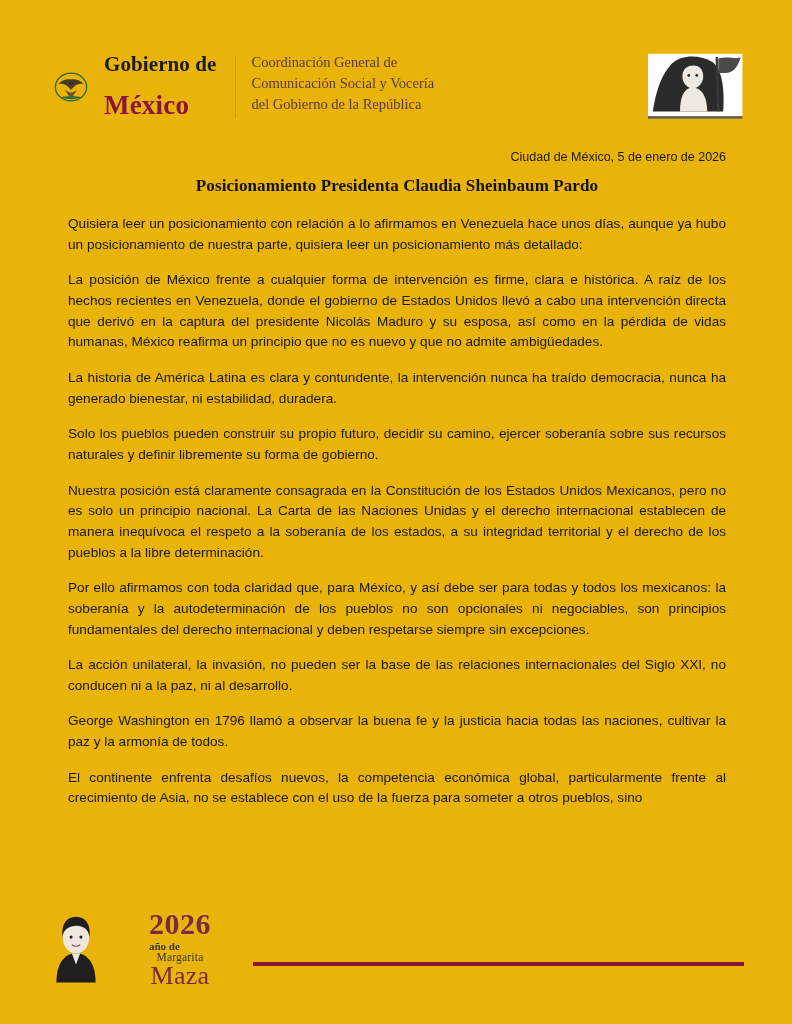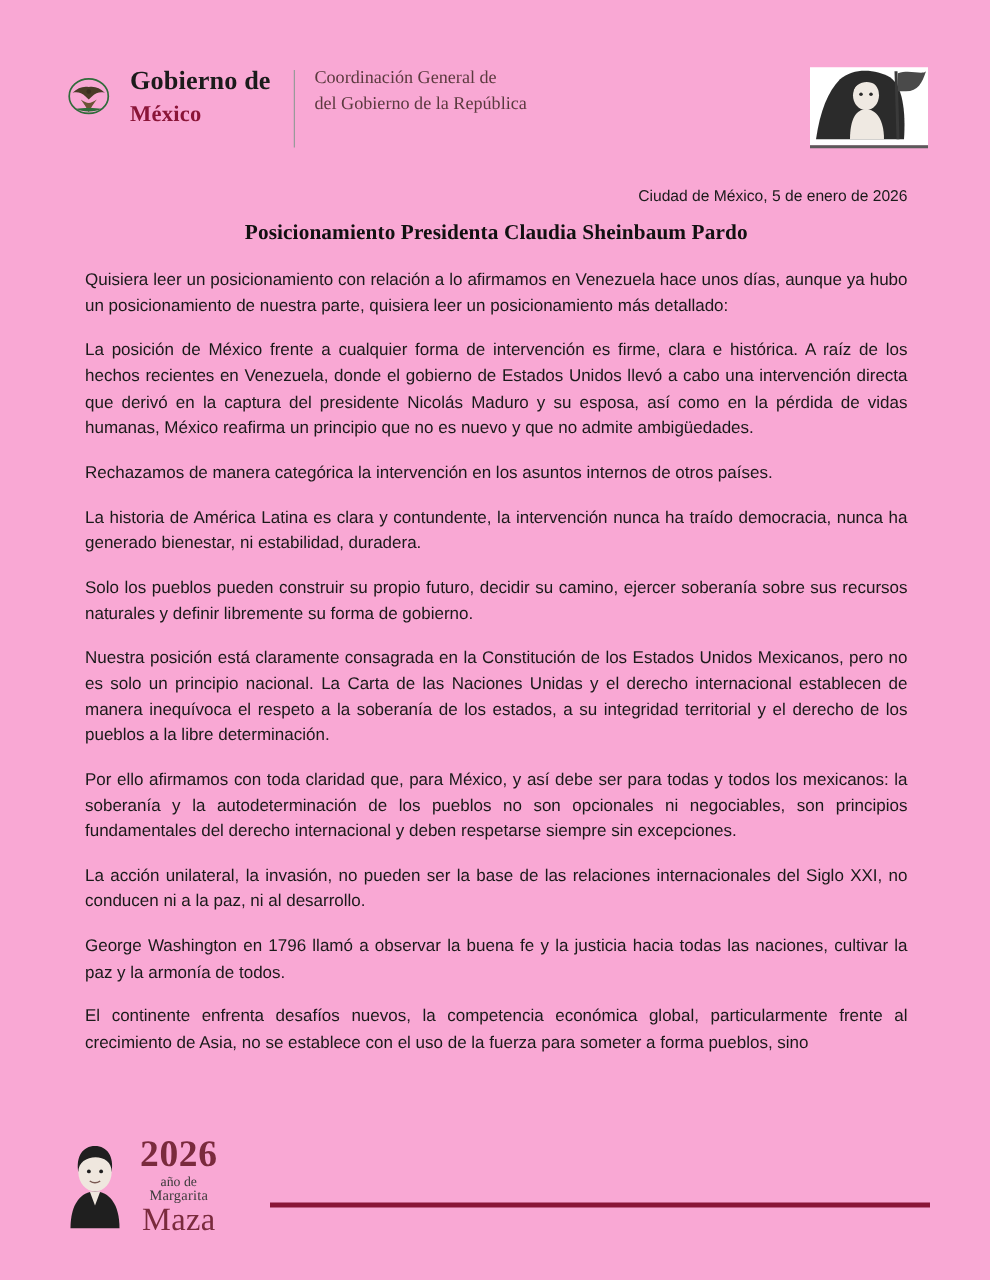--- a/index.html
+++ b/index.html
@@ -12,21 +12,21 @@
     height: 1024px;
     font-family: "Liberation Sans", sans-serif;
     color: #1a1a1a;
     position: relative;
     overflow: hidden;
   }
   .page {
     position: relative;
     width: 792px;
     height: 1024px;
-    background: #f9a8d4;
+    background: #eab308;
     box-sizing: border-box;
   }
   
   .header {
     position: absolute;
     top: 52px;
     left: 48px;
     right: 48px;
     height: 86px;
     display: flex;
@@ -50,25 +50,25 @@
   .brand-gobierno {
     font-family: "Liberation Serif", serif;
     font-size: 21px;
     font-weight: bold;
     color: #1b1b1b;
     letter-spacing: 0.1px;
     display: block;
   }
   .brand-mexico {
     font-family: "Liberation Serif", serif;
-    font-size: 18px;
+    font-size: 27px;
     font-weight: bold;
     color: #8a1538;
     display: block;
-    margin-top: 7px;
+    margin-top: 17px;
     letter-spacing: 0.2px;
   }
   .divider-v {
     width: 1px;
     background: #9a9a9a;
     height: 62px;
     margin: 4px 16px 0 18px;
     flex: 0 0 1px;
   }
   .dept {
@@ -137,34 +137,36 @@
   }
   .margarita-portrait {
     width: 56px;
     height: 70px;
     position: relative;
   }
   .margarita-text {
     font-family: "Liberation Serif", serif;
     color: #6b2233;
     line-height: 1;
+    margin-left: 37px;
   }
   .m-year {
     font-size: 30px;
     font-weight: bold;
     color: #7a2b3d;
     letter-spacing: 0.5px;
     display: block;
   }
   .m-ano {
     font-size: 11px;
     color: #3a3a3a;
     display: block;
     margin-top: 2px;
-    text-align: center;
+    text-align: left;
+    font-weight: bold;
   }
   .m-marg {
     font-size: 11.5px;
     color: #3a3a3a;
     display: block;
     text-align: center;
     letter-spacing: 0.2px;
   }
   .m-maza {
     font-size: 26px;
@@ -203,20 +205,21 @@
       <span class="brand-text">
         <span class="brand-gobierno">Gobierno de</span>
         <span class="brand-mexico">México</span>
       </span>
     </div>
 
     <div class="divider-v"></div>
 
     <div class="dept">
       <div>Coordinación General de</div>
+      <div>Comunicación Social y Vocería</div>
       <div>del Gobierno de la República</div>
     </div>
 
     <div class="header-spacer"></div>
 
     <span class="flag-emblem">
       <svg viewBox="0 0 120 100" width="96" height="82" aria-hidden="true">
         <rect x="0" y="6" width="118" height="78" fill="#ffffff"></rect>
         <path d="M6 78 C10 50 18 30 30 18 C44 6 66 8 80 16 C92 24 96 48 94 78 Z" fill="#2b2b2b"></path>
         <path d="M86 10 L88 78" stroke="#3a3a3a" stroke-width="3" fill="none"></path>
@@ -230,28 +233,27 @@
       </svg>
     </span>
   </div>
 
   <div class="content">
     <div class="dateline">Ciudad de México, 5 de enero de 2026</div>
     <h1 class="doc-title">Posicionamiento Presidenta Claudia Sheinbaum Pardo</h1>
 
     <p class="para">Quisiera leer un posicionamiento con relación a lo afirmamos en Venezuela hace unos días, aunque ya hubo un posicionamiento de nuestra parte, quisiera leer un posicionamiento más detallado:</p>
     <p class="para">La posición de México frente a cualquier forma de intervención es firme, clara e histórica. A raíz de los hechos recientes en Venezuela, donde el gobierno de Estados Unidos llevó a cabo una intervención directa que derivó en la captura del presidente Nicolás Maduro y su esposa, así como en la pérdida de vidas humanas, México reafirma un principio que no es nuevo y que no admite ambigüedades.</p>
-    <p class="para">Rechazamos de manera categórica la intervención en los asuntos internos de otros países.</p>
     <p class="para">La historia de América Latina es clara y contundente, la intervención nunca ha traído democracia, nunca ha generado bienestar, ni estabilidad, duradera.</p>
     <p class="para">Solo los pueblos pueden construir su propio futuro, decidir su camino, ejercer soberanía sobre sus recursos naturales y definir libremente su forma de gobierno.</p>
     <p class="para">Nuestra posición está claramente consagrada en la Constitución de los Estados Unidos Mexicanos, pero no es solo un principio nacional. La Carta de las Naciones Unidas y el derecho internacional establecen de manera inequívoca el respeto a la soberanía de los estados, a su integridad territorial y el derecho de los pueblos a la libre determinación.</p>
     <p class="para">Por ello afirmamos con toda claridad que, para México, y así debe ser para todas y todos los mexicanos: la soberanía y la autodeterminación de los pueblos no son opcionales ni negociables, son principios fundamentales del derecho internacional y deben respetarse siempre sin excepciones.</p>
     <p class="para">La acción unilateral, la invasión, no pueden ser la base de las relaciones internacionales del Siglo XXI, no conducen ni a la paz, ni al desarrollo.</p>
     <p class="para">George Washington en 1796 llamó a observar la buena fe y la justicia hacia todas las naciones, cultivar la paz y la armonía de todos.</p>
-    <p class="para">El continente enfrenta desafíos nuevos, la competencia económica global, particularmente frente al crecimiento de Asia, no se establece con el uso de la fuerza para someter a forma pueblos, sino</p>
+    <p class="para">El continente enfrenta desafíos nuevos, la competencia económica global, particularmente frente al crecimiento de Asia, no se establece con el uso de la fuerza para someter a otros pueblos, sino</p>
   </div>
 
   <div class="footer">
     <div class="margarita">
       <span class="margarita-portrait">
         <svg viewBox="0 0 80 100" width="56" height="70" aria-hidden="true">
           <ellipse cx="40" cy="34" rx="19" ry="22" fill="#efe7de"></ellipse>
           <path d="M21 34 C20 12 60 10 59 34 C62 16 54 4 40 4 C26 4 18 16 21 34 Z" fill="#1f1f1f"></path>
           <circle cx="33" cy="33" r="2.2" fill="#1f1f1f"></circle>
           <circle cx="47" cy="33" r="2.2" fill="#1f1f1f"></circle>

